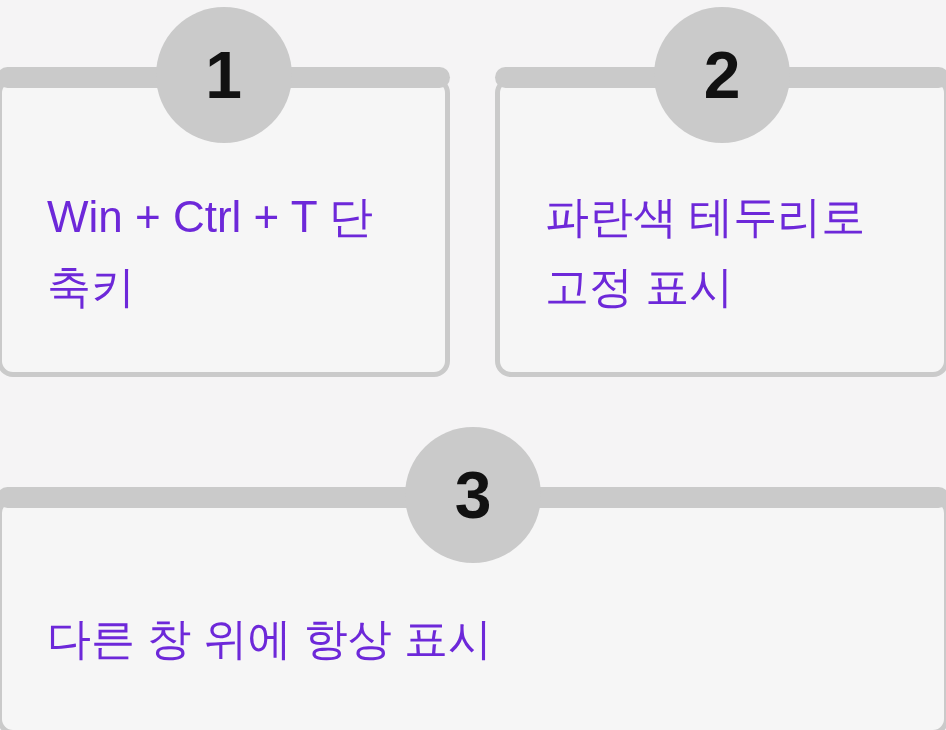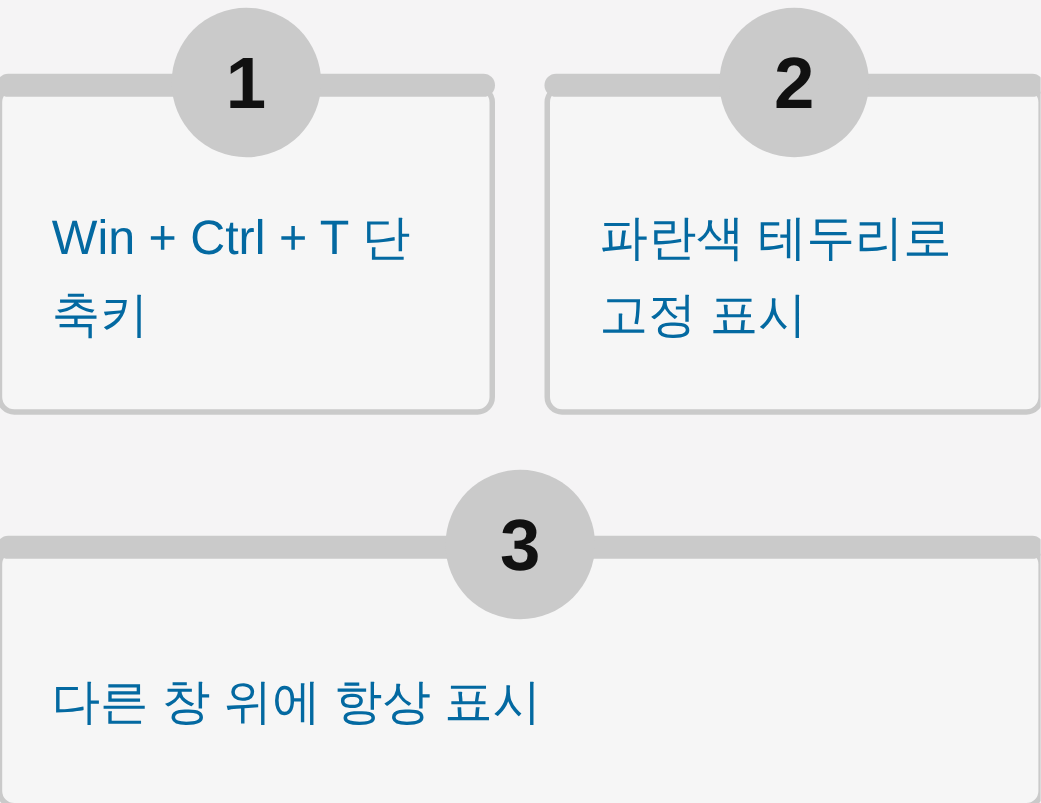--- a/index.html
+++ b/index.html
@@ -57,21 +57,21 @@
     justify-content: center;
     font-size: 66px;
     font-weight: bold;
     color: #111111;
     z-index: 2;
   }
   .card-label {
     margin: 0;
     font-size: 44px;
     line-height: 70px;
-    color: #0369a1;
+    color: #6d28d9;
     word-break: break-all;
     padding: 50px 42px 0 45px;
   }
   .card-3 .card-label {
     padding-top: 46px;
   }
 </style>
 </head>
 <body>
 

